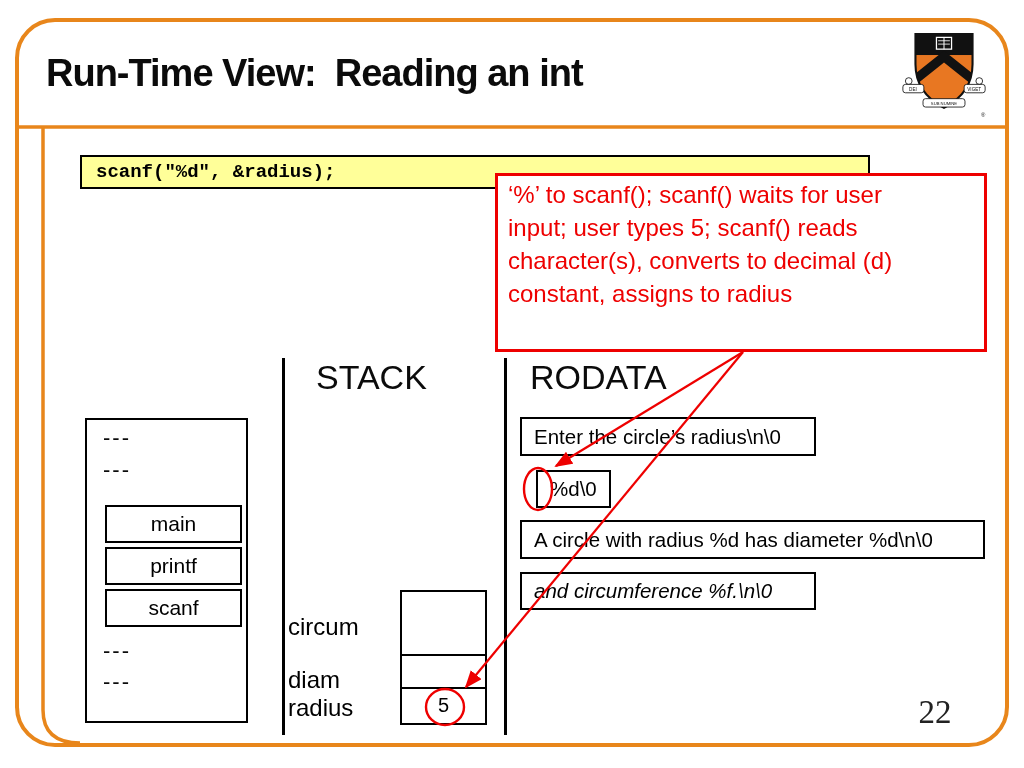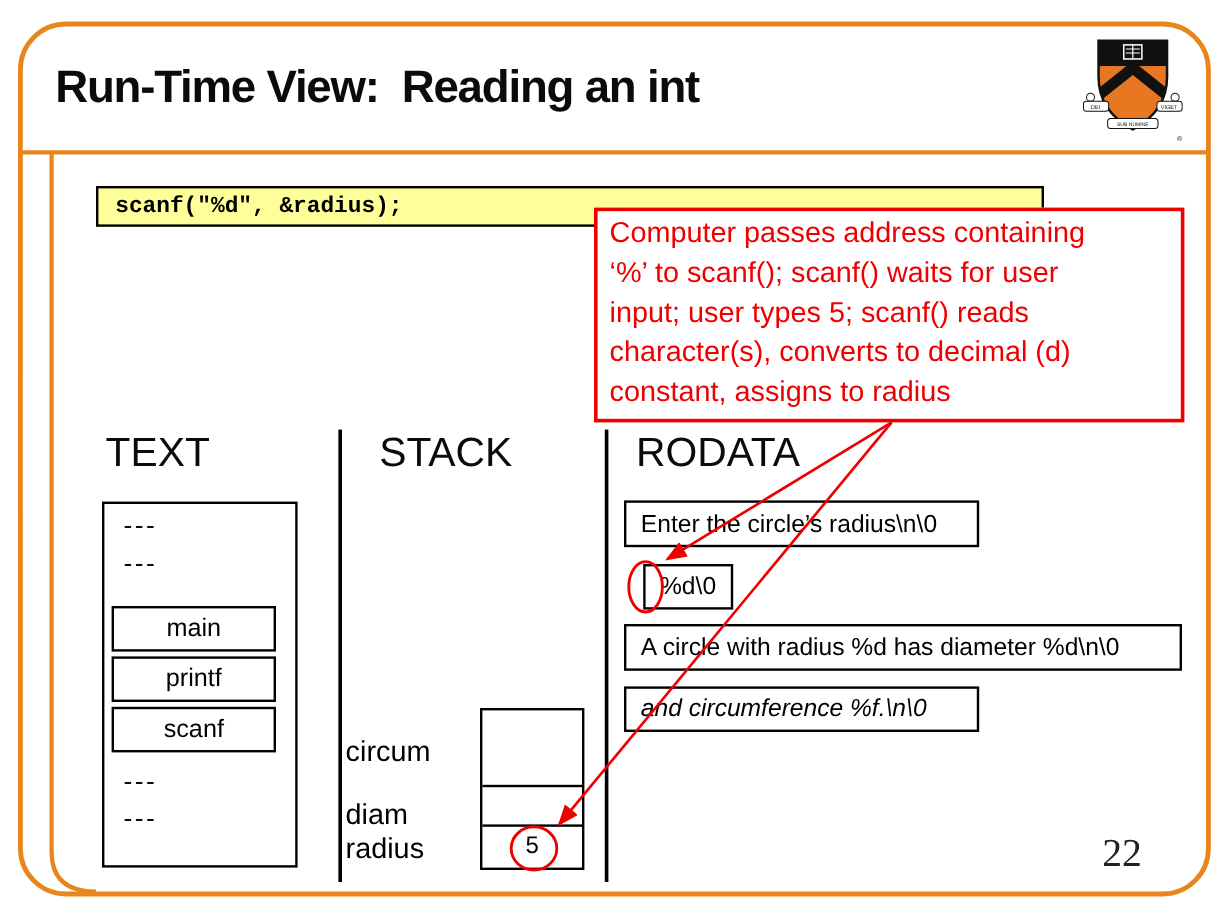--- a/index.html
+++ b/index.html
@@ -41,21 +41,21 @@
 
   .divider{width:3px;height:377px;top:358px;background:#000;z-index:1;}
   .div-left{left:282px;}
   .div-right{left:504px;}
 
   .text-outer{
     left:85px;top:418px;width:163px;height:305px;border:2px solid #000;box-sizing:border-box;z-index:1;
   }
   .dashes{font-size:22px;letter-spacing:2px;color:#0b0b0b;z-index:2;}
   .fn-box{
-    left:93px;width:137px;height:38px;border:2px solid #000;box-sizing:border-box;background:#fff;
+    left:105px;width:137px;height:38px;border:2px solid #000;box-sizing:border-box;background:#fff;
     display:flex;align-items:center;justify-content:center;font-size:21px;z-index:2;
   }
 
   .stack-box{
     left:400px;top:590px;width:87px;height:135px;border:2px solid #000;box-sizing:border-box;
     background:#fff;z-index:1;
   }
   .stack-cell{box-sizing:border-box;display:flex;align-items:center;justify-content:center;font-size:20px;}
   .cell-circum{height:64px;border-bottom:2px solid #000;}
   .cell-diam{height:33px;border-bottom:2px solid #000;}
@@ -123,28 +123,26 @@
         <text x="94" y="105" font-size="7">®</text>
       </g>
     </svg>
   </div>
 
   <div class="abs code-box">
     <span>scanf("%d", &amp;radius);</span>
   </div>
 
   <div class="abs callout">
-    <div>Computer passes address containing</div>
     <div>‘%’ to scanf(); scanf() waits for user</div>
     <div>input; user types 5; scanf() reads</div>
     <div>character(s), converts to decimal (d)</div>
     <div>constant, assigns to radius</div>
   </div>
 
-  <div class="abs seg-heading h-text">TEXT</div>
   <div class="abs seg-heading h-stack">STACK</div>
   <div class="abs seg-heading h-rodata">RODATA</div>
 
   <div class="abs divider div-left"></div>
   <div class="abs divider div-right"></div>
 
   <div class="abs text-outer"></div>
   <div class="abs dashes" style="left:103px;top:425px;">---</div>
   <div class="abs dashes" style="left:103px;top:457px;">---</div>
   <div class="abs fn-box" style="top:505px;">

